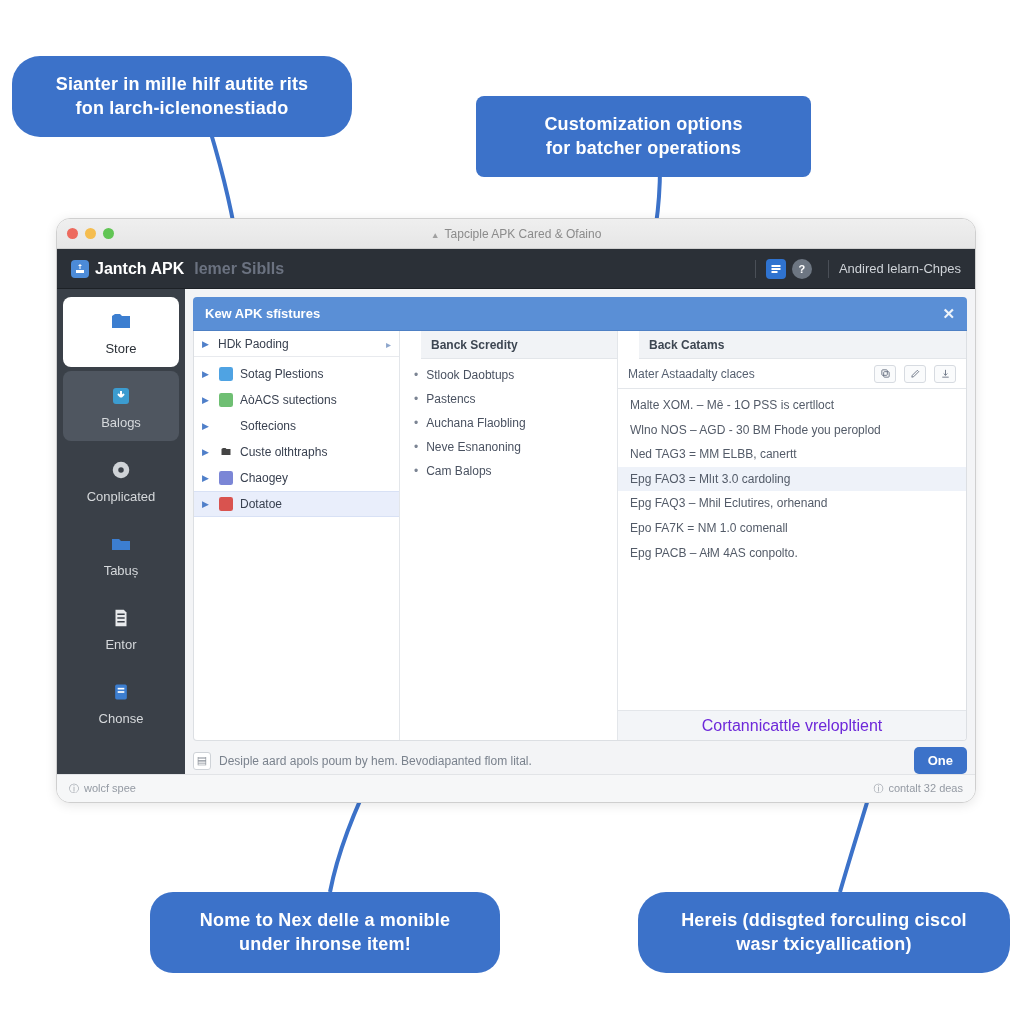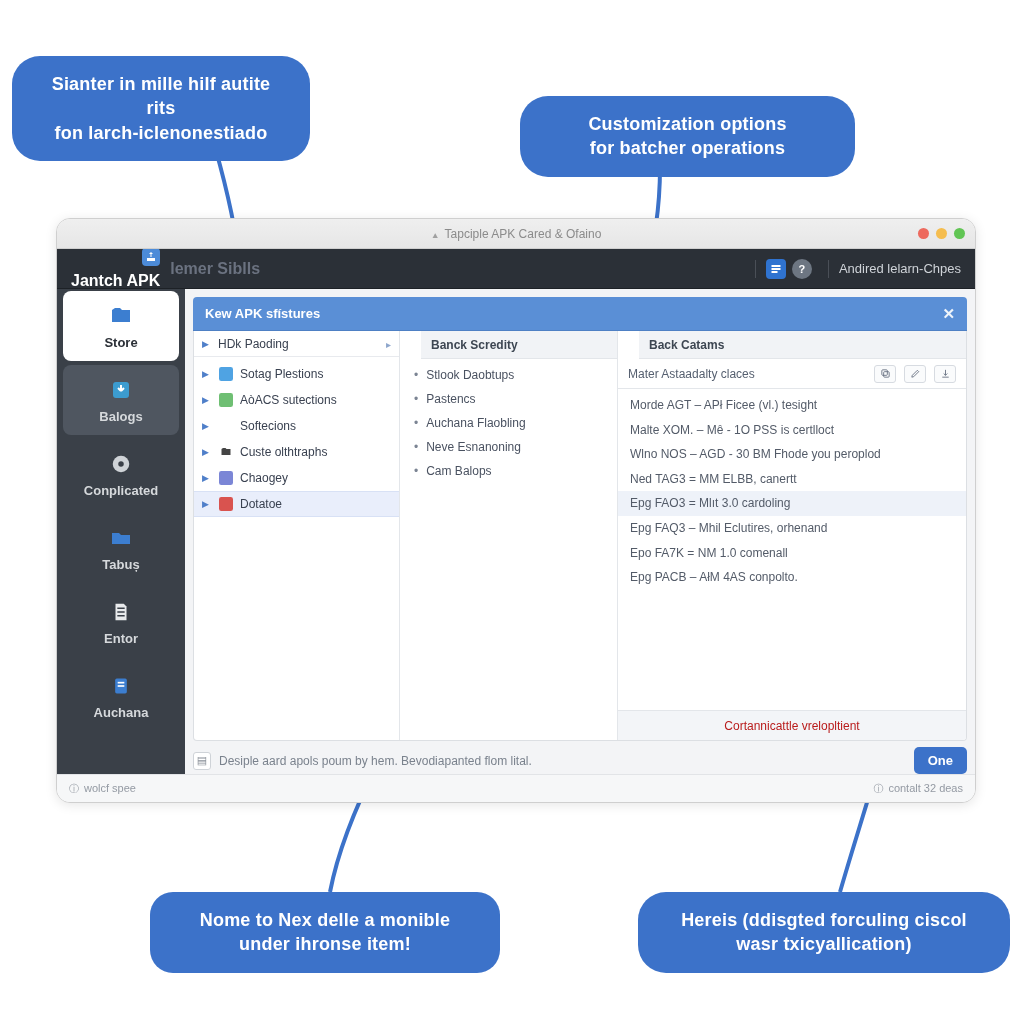--- a/index.html
+++ b/index.html
@@ -20,48 +20,48 @@
 
 
 .window {
   position:absolute; left:56px; top:218px; width:920px; height:585px;
   background:#fff; border:1px solid #cfcfcf; border-radius:14px;
   box-shadow:0 2px 12px rgba(0,0,0,0.1); overflow:hidden;
 }
 
 .titlebar {
   height:30px; background:linear-gradient(#efefef,#e6e6e6); border-bottom:1px solid #cfcfcf;
-  display:flex; align-items:center; padding:0 10px; position:relative;justify-content:flex-end;
+  display:flex; align-items:center; padding:0 10px; position:relative;
 }
 .traffic { display:flex; gap:7px; }
 .tdot { width:11px; height:11px; border-radius:50%; }
 .tdot.red{background:#ed6a5e;} .tdot.yellow{background:#f5bd4f;} .tdot.green{background:#61c554;}
 .titlebar-title { position:absolute; left:0; right:0; text-align:center; font-size:12px; color:#8b8b8b; }
 .titlebar-title::before { content:"\25B2"; font-size:9px; margin-right:5px; color:#a0a0a0; transform:scaleY(0.9); display:inline-block; }
 
 .appbar {
   height:40px; background:#2b3037; color:#d9dbde; display:flex; align-items:center;
   padding:0 14px; border-bottom:1px solid #1d2126;
 }
-.appbar .brand { display:flex; align-items:flex-end; gap:6px;flex-direction:column; }
+.appbar .brand { display:flex; align-items:flex-start; gap:6px; }
 .appbar .brand-icon { width:18px; height:18px; background:#4c8bd8; border-radius:4px; display:flex; align-items:center; justify-content:center; }
 .appbar .brand-icon svg { width:12px; height:12px; }
 .appbar .brand-name { font-weight:700; color:#fff; font-size:16px; }
 .appbar .brand-sub { margin-left:10px; font-size:16px; color:#6b7280;font-weight:bold; }
 .appbar .spacer { flex:1; }
 .appbar .sep { width:1px; height:18px; background:#4a4f57; margin:0 10px; }
 .appbar .badge { width:20px; height:20px; border-radius:4px; display:flex; align-items:center; justify-content:center; margin-right:6px; font-size:11px; color:#fff;}
 .appbar .badge.blue { background:#2f73d0; }
 .appbar .badge.gray { background:#6d7682; border-radius:50%; font-weight:bold; }
 .appbar .user { font-size:13px; color:#cfd3d8; }
 
 .body { display:flex; height:calc(100% - 70px - 28px); }
 
 
-.sidebar { width:128px; background:#3a4048; display:flex; flex-direction:column; padding:2px 6px; gap:4px;font-weight:bold; }
+.sidebar { width:128px; background:#3a4048; display:flex; flex-direction:column; padding:8px 6px; gap:4px; }
 .side-item {
   border-radius:8px; height:70px; display:flex; flex-direction:column; align-items:center;
   justify-content:center; gap:5px; color:#d6d9dc; font-size:13px; cursor:pointer;
 }
 .side-item .sicon { width:28px; height:28px; display:flex; align-items:center; justify-content:center; }
 .side-item.active { background:#fff; color:#2b3037; }
 .side-item.secondary { background:#4f5660; }
 
 
 .work { flex:1; display:flex; flex-direction:column; background:#f3f4f6; }
@@ -100,21 +100,21 @@
 .col.c .col-head { justify-content:space-between; } 
 
 .c-toolbar { height:30px; border-bottom:1px solid #e3e6ea; display:flex; align-items:center; padding:0 10px; font-size:12px; color:#566070; gap:8px;}
 .c-toolbar .tlabel { flex:1; }
 .c-toolbar .tbtn { width:22px; height:18px; border:1px solid #d7dbe1; border-radius:3px; display:flex; align-items:center; justify-content:center; color:#6a7383; background:#fafbfc; font-size:11px;}
 
 .log-line { padding:3px 12px; font-size:12px; color:#535b68; line-height:1.55; }
 .log-line.selected { background:#eef2f9; }
 
 .c-footer { height:30px; border-top:1px solid #e3e6ea; background:#f3f5f8; display:flex; align-items:center; justify-content:center; }
-.c-footer a { color:#b91c1c; font-size:12px; text-decoration:none; }
+.c-footer a { color:#6d28d9; font-size:16px; text-decoration:none; }
 
 
 .footer { margin:6px 8px 0 8px; display:flex; align-items:center; gap:8px; }
 .footer .ficon { width:18px; height:18px; border:1px solid #cfd3d8; border-radius:3px; display:flex; align-items:center; justify-content:center; color:#8a9099; font-size:11px; background:#fff;}
 .footer .ftext { font-size:12px; color:#7a828d; flex:1;}
 .footer .one-btn { background:#3c72c9; color:#fff; font-size:13px; font-weight:600; padding:6px 14px; border-radius:5px; border:none; cursor:pointer; }
 
 .statusbar { height:28px; border-top:1px solid #e2e4e7; background:#f6f7f8; display:flex; align-items:center; padding:0 12px; font-size:11px; color:#949aa3; justify-content:space-between;}
 .statusbar span::before { content:"\24D8"; margin-right:5px; font-size:10px;}
 
@@ -132,25 +132,25 @@
 
   <path d="M210,130 C225,180 236,230 240,266" stroke="#3c72c9" stroke-width="4" fill="none" marker-end="url(#ah)"></path>
 
   <path d="M660,168 C660,230 646,270 642,300" stroke="#3c72c9" stroke-width="4" fill="none" marker-end="url(#ah)"></path>
 
   <path d="M330,892 C340,840 368,780 392,736" stroke="#3c72c9" stroke-width="4" fill="none" marker-end="url(#ah)"></path>
 
   <path d="M840,892 C855,840 876,776 888,730" stroke="#3c72c9" stroke-width="4" fill="none" marker-end="url(#ah)"></path>
 </svg>
 
-<div class="callout" style="left:12px; top:56px; width:298px;">
+<div class="callout" style="left:12px; top:56px; width:340px;">
   <span>Sianter in mille hilf autite rits</span>
   <span class="l2">fon larch-iclenonestiado</span>
 </div>
-<div class="callout" style="left:520px; top:96px; width:335px;">
+<div class="callout" style="left:476px; top:96px; width:335px;border-radius:8px;">
   <span>Customization options</span>
   <span class="l2">for batcher operations</span>
 </div>
 <div class="callout" style="left:150px; top:892px; width:350px;border-radius:23px;">
   <span>Nome to Nex delle a monible</span>
   <span class="l2">under ihronse item!</span>
 </div>
 <div class="callout" style="left:638px; top:892px; width:372px;">
   <span>Hereis (ddisgted forculing ciscol</span>
   <span class="l2">wasr txicyallication)</span>
@@ -236,21 +236,21 @@
         <span>Entor</span>
       </div>
       <div class="side-item">
         <span class="sicon">
               <svg width="20" height="22" viewBox="0 0 24 24" fill="#3c7ed0">
                 <rect x="5" y="3" width="14" height="18" rx="2"></rect>
                 <rect x="8" y="7" width="8" height="2" fill="#fff"></rect>
                 <rect x="8" y="11" width="8" height="2" fill="#fff"></rect>
               </svg>
             </span>
-        <span>Auchana</span>
+        <span>Chonse</span>
       </div>
     </div>
 
     <div class="work">
 
       <div class="panel-header">
         <span>Kew APK sfístures</span>
         <span class="x">✕</span>
       </div>
 
@@ -356,21 +356,20 @@
                     <path d="M4 20l4-1 11-11-3-3L5 16z"></path>
                   </svg>
                 </span>
             <span class="tbtn">
                   <svg width="11" height="11" viewBox="0 0 24 24" fill="none" stroke="#6a7383" stroke-width="2">
                     <path d="M12 4v12m0 0l-4-4m4 4l4-4M5 20h14"></path>
                   </svg>
                 </span>
           </div>
           <div class="col-body">
-            <div class="log-line">Morde AGT – APł Ficee (vl.) tesight</div>
             <div class="log-line">Malte XOM. – Mȇ - 1O PSS is certlloct</div>
             <div class="log-line">Wlno NOS – AGD - 30 BM Fhode you peroplod</div>
             <div class="log-line">Ned TAG3  =  MM  ELBB, canertt</div>
             <div class="log-line selected">Epg FAO3 =  Mlıt  3.0  cardoling</div>
             <div class="log-line">Epg FAQ3 –  Mhil  Eclutires, orhenand</div>
             <div class="log-line">Epo FA7K  =  NM  1.0  comenall</div>
             <div class="log-line">Epg PACB – AłM   4AS  conpolto.</div>
           </div>
           <div class="c-footer">
             <a href="#">Cortannicattle vrelopltient</a>

